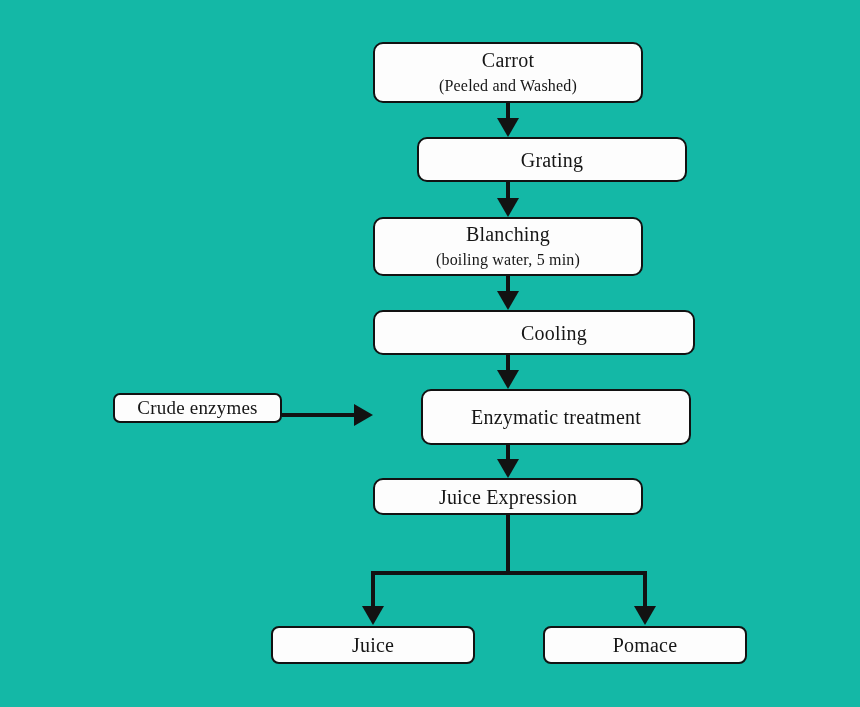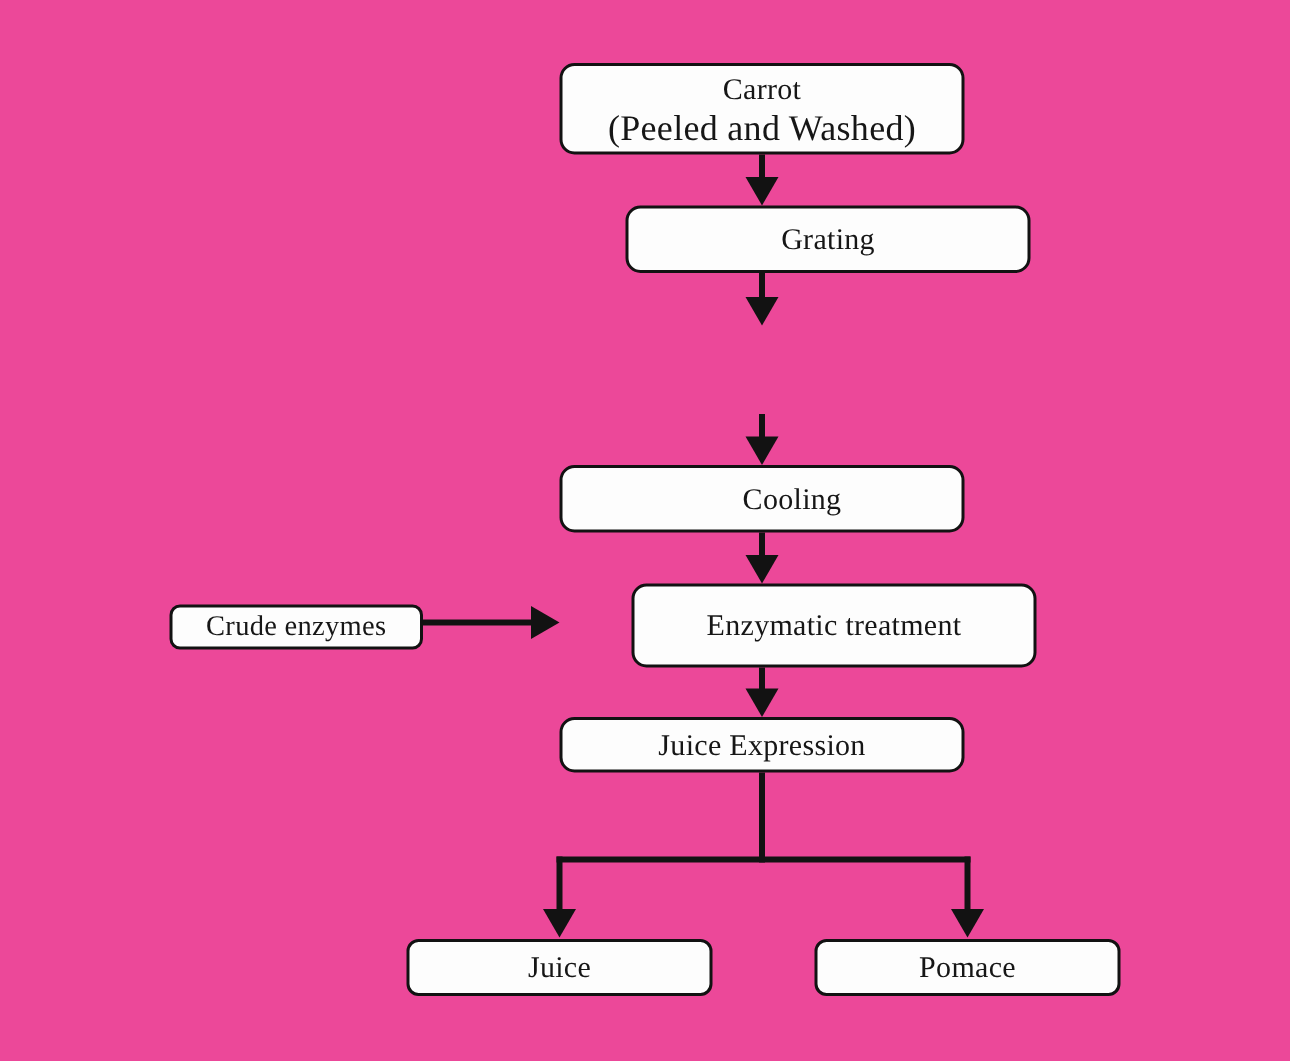--- a/index.html
+++ b/index.html
@@ -3,41 +3,41 @@
 <meta charset="utf-8">
 <style>
   html, body {
     margin: 0;
     padding: 0;
   }
   #canvas {
     position: relative;
     width: 860px;
     height: 707px;
-    background: #ec4899;
+    background: #14b8a6;
     font-family: "Liberation Serif", "DejaVu Serif", serif;
     color: #161616;
     overflow: hidden;
   }
   .node {
     position: absolute;
     box-sizing: border-box;
     background: #fdfdfd;
     border: 2.5px solid #121212;
     border-radius: 10px;
     display: flex;
     flex-direction: column;
     align-items: center;
     justify-content: center;
     text-align: center;
     font-size: 20px;
     line-height: 26px;
     letter-spacing: 0.2px;
   }
-  .node .l2 { font-size: 24px; }
+  .node .l2 { font-size: 16px; }
   .node.small {
     border-radius: 7px;
     font-size: 19px;
   }
   .vline {
     position: absolute;
     width: 4px;
     background: #121212;
   }
   .hline {
@@ -59,25 +59,25 @@
     height: 0;
     border-top: 11px solid transparent;
     border-bottom: 11px solid transparent;
     border-left: 19px solid #121212;
   }
 
   
   #box-carrot     { left: 373px; top: 42px;  width: 270px; height: 61px; }
   #box-grating    { left: 373px; top: 137px; width: 270px; height: 45px; margin-left: 44px; }
   #box-blanching  { left: 373px; top: 217px; width: 270px; height: 59px; }
-  #box-cooling    { left: 373px; top: 310px; width: 270px; height: 45px; padding-left: 40px; }
+  #box-cooling    { left: 373px; top: 310px; width: 322px; height: 45px; padding-left: 40px; }
   #box-enzymatic  { left: 373px; top: 389px; width: 270px; height: 56px; margin-left: 48px; }
   #box-juice-expr { left: 373px; top: 478px; width: 270px; height: 37px; text-align: center; }
 
-  #box-crude-enzymes { left: 113px; top: 403px; width: 169px; height: 30px; }
+  #box-crude-enzymes { left: 113px; top: 393px; width: 169px; height: 30px; }
 
   #box-juice  { left: 271px; top: 626px; width: 204px; height: 38px; border-radius: 8px; }
   #box-pomace { left: 543px; top: 626px; width: 204px; height: 38px; border-radius: 8px; }
 
   
   #line-1 { left: 506px; top: 103px; height: 17px; }
   #arr-1  { left: 497px; top: 118px; }
   #line-2 { left: 506px; top: 182px; height: 18px; }
   #arr-2  { left: 497px; top: 198px; }
   #line-3 { left: 506px; top: 276px; height: 17px; }
@@ -106,20 +106,24 @@
 
   <div class="node" id="box-carrot">
     <span class="l1">Carrot</span>
     <span class="l2">(Peeled and Washed)</span>
   </div>
 
   <div class="node" id="box-grating">
     <span class="l1">Grating</span>
   </div>
 
+  <div class="node" id="box-blanching">
+    <span class="l1">Blanching</span>
+    <span class="l2">(boiling water, 5 min)</span>
+  </div>
 
   <div class="node" id="box-cooling">
     <span class="l1">Cooling</span>
   </div>
 
   <div class="node" id="box-enzymatic">
     <span class="l1">Enzymatic treatment</span>
   </div>
 
   <div class="node" id="box-juice-expr">

